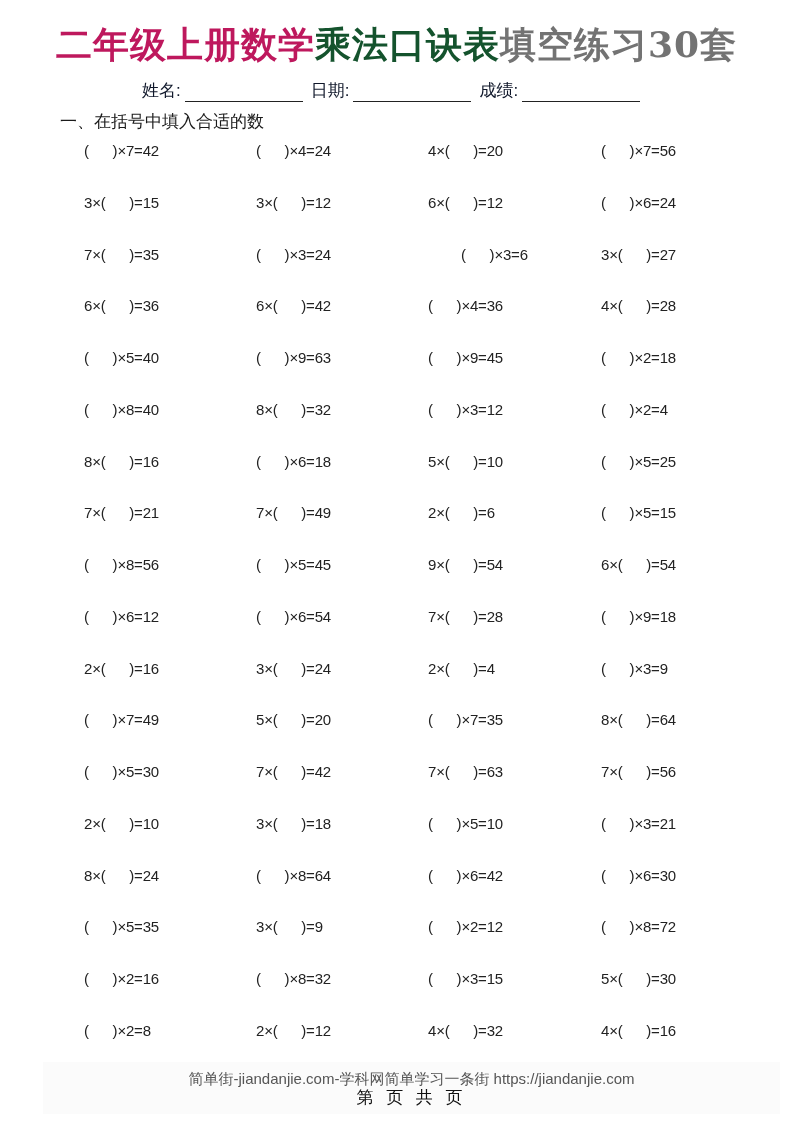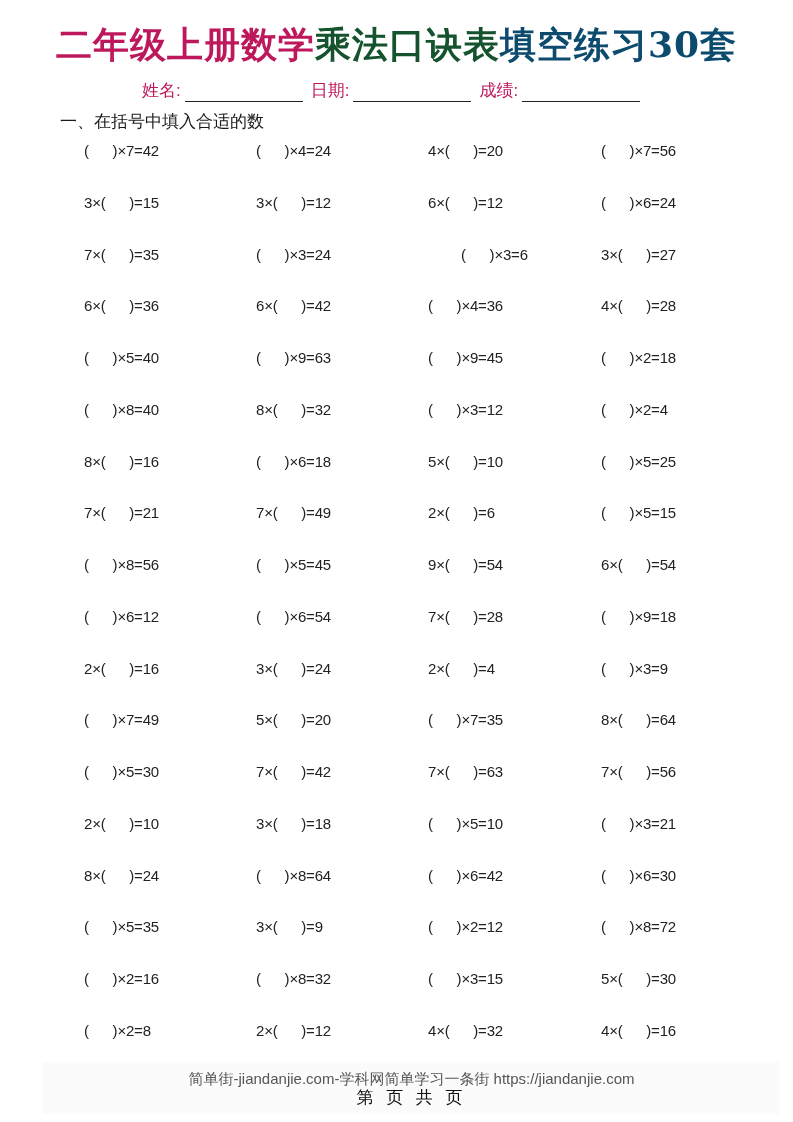--- a/index.html
+++ b/index.html
@@ -3,23 +3,23 @@
 <meta charset="utf-8">
 <style>
   html, body { margin: 0; padding: 0; background: #ffffff; }
   body { width: 793px; height: 1122px; position: relative; overflow: hidden;
          font-family: "Liberation Sans", sans-serif; color: #1a1a1a; }
   .title { position: absolute; top: 18px; left: 0; width: 793px; text-align: center;
            font-family: "DejaVu Serif", serif; font-weight: bold; font-size: 36px;
            line-height: 52px; letter-spacing: 1px; white-space: nowrap; }
   .title .t1 { color: #be185d; }
   .title .t2 { color: #14532d; }
-  .title .t3 { color: #0c4a6e; }
+  .title .t3 { color: #737373; }
   .info { position: absolute; top: 80px; left: 142px; font-size: 17px; line-height: 22px;
-          color: #be185d; white-space: nowrap; display: flex; align-items: flex-end; }
+          color: #0f172a; white-space: nowrap; display: flex; align-items: flex-end; }
   .info .lbl { margin-right: 4px; }
   .info .blank { display: inline-block; width: 118px; border-bottom: 1.2px solid #222;
                  height: 18px; margin-right: 8px; }
   .section { position: absolute; top: 110px; left: 60px; font-size: 17px; line-height: 24px;
              color: #1a1a1a; }
   .grid { position: absolute; top: 0; left: 0; }
   .q { position: absolute; font-size: 15px; line-height: 18px; color: #222;
        white-space: pre; letter-spacing: -0.2px; }
   .footer { position: absolute; left: 43px; top: 1062px; width: 737px; height: 52px;
             background: #fbfbfb; }

